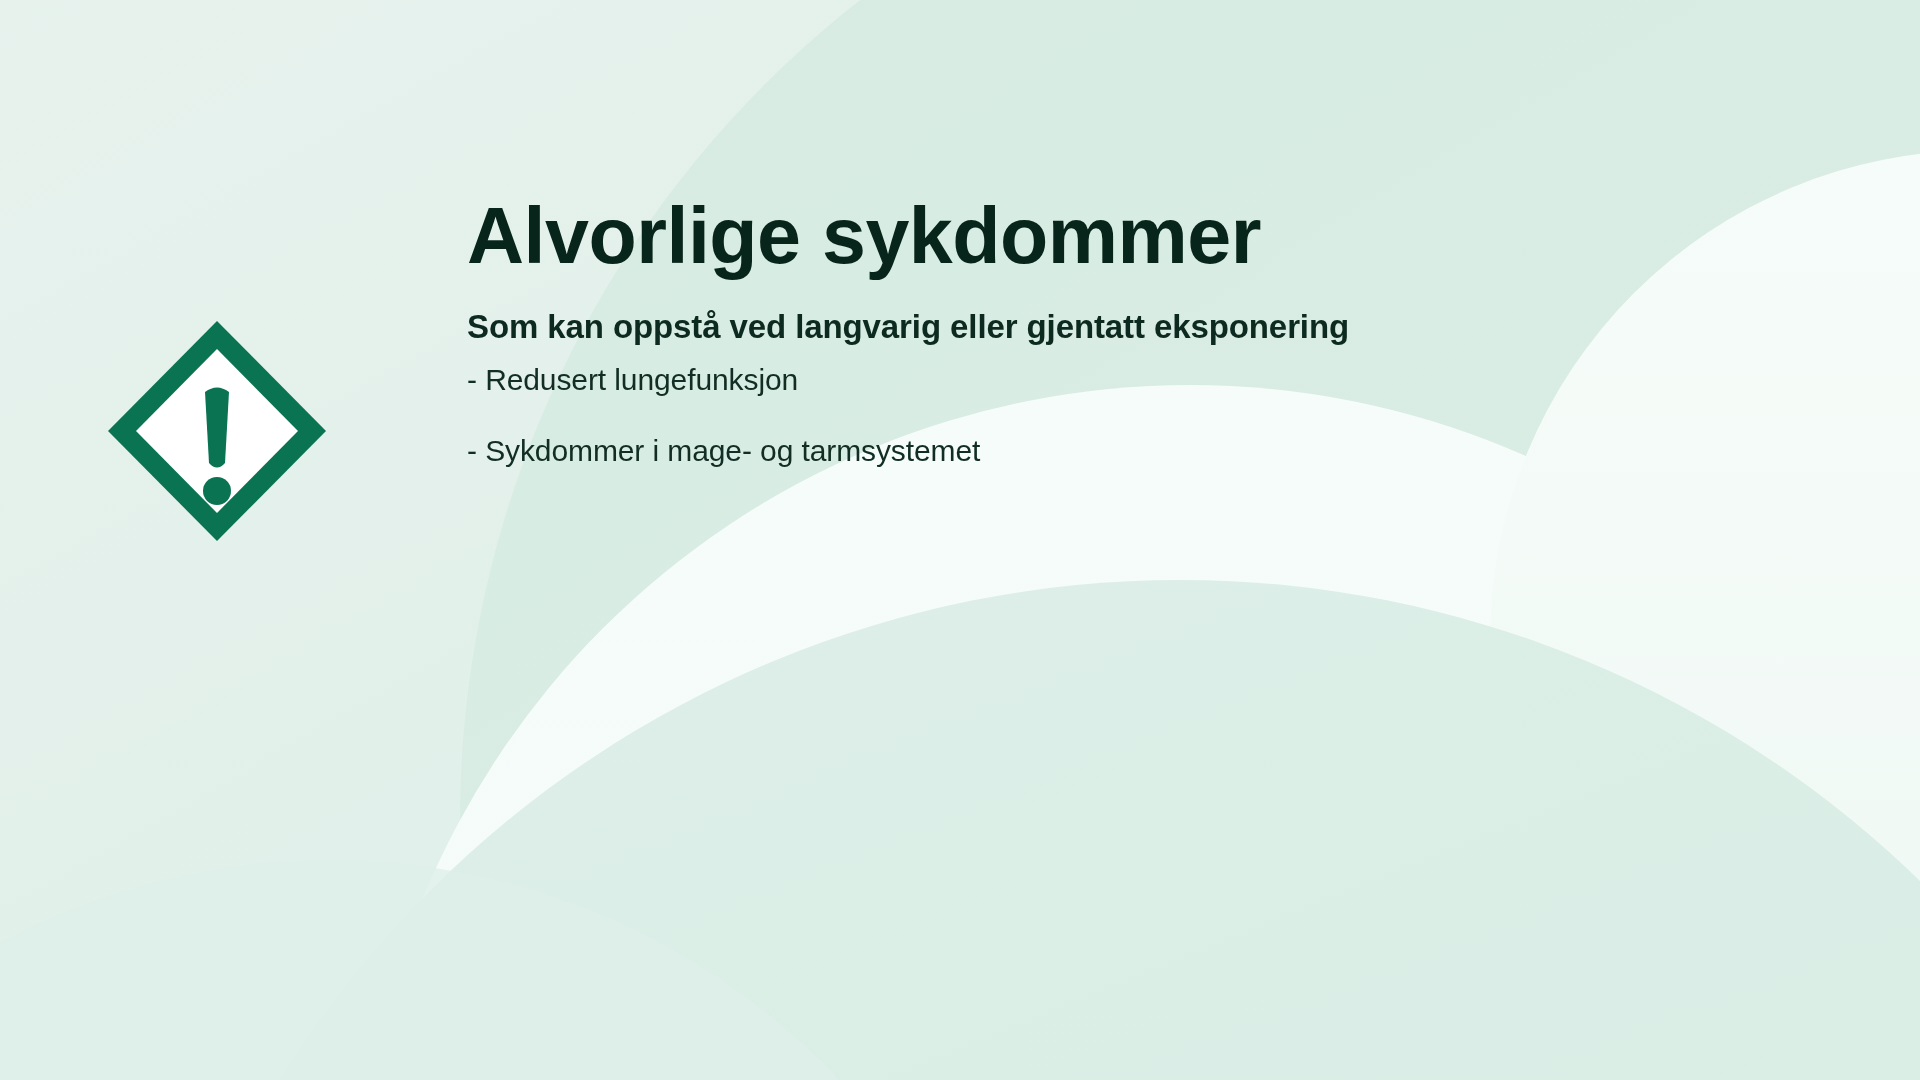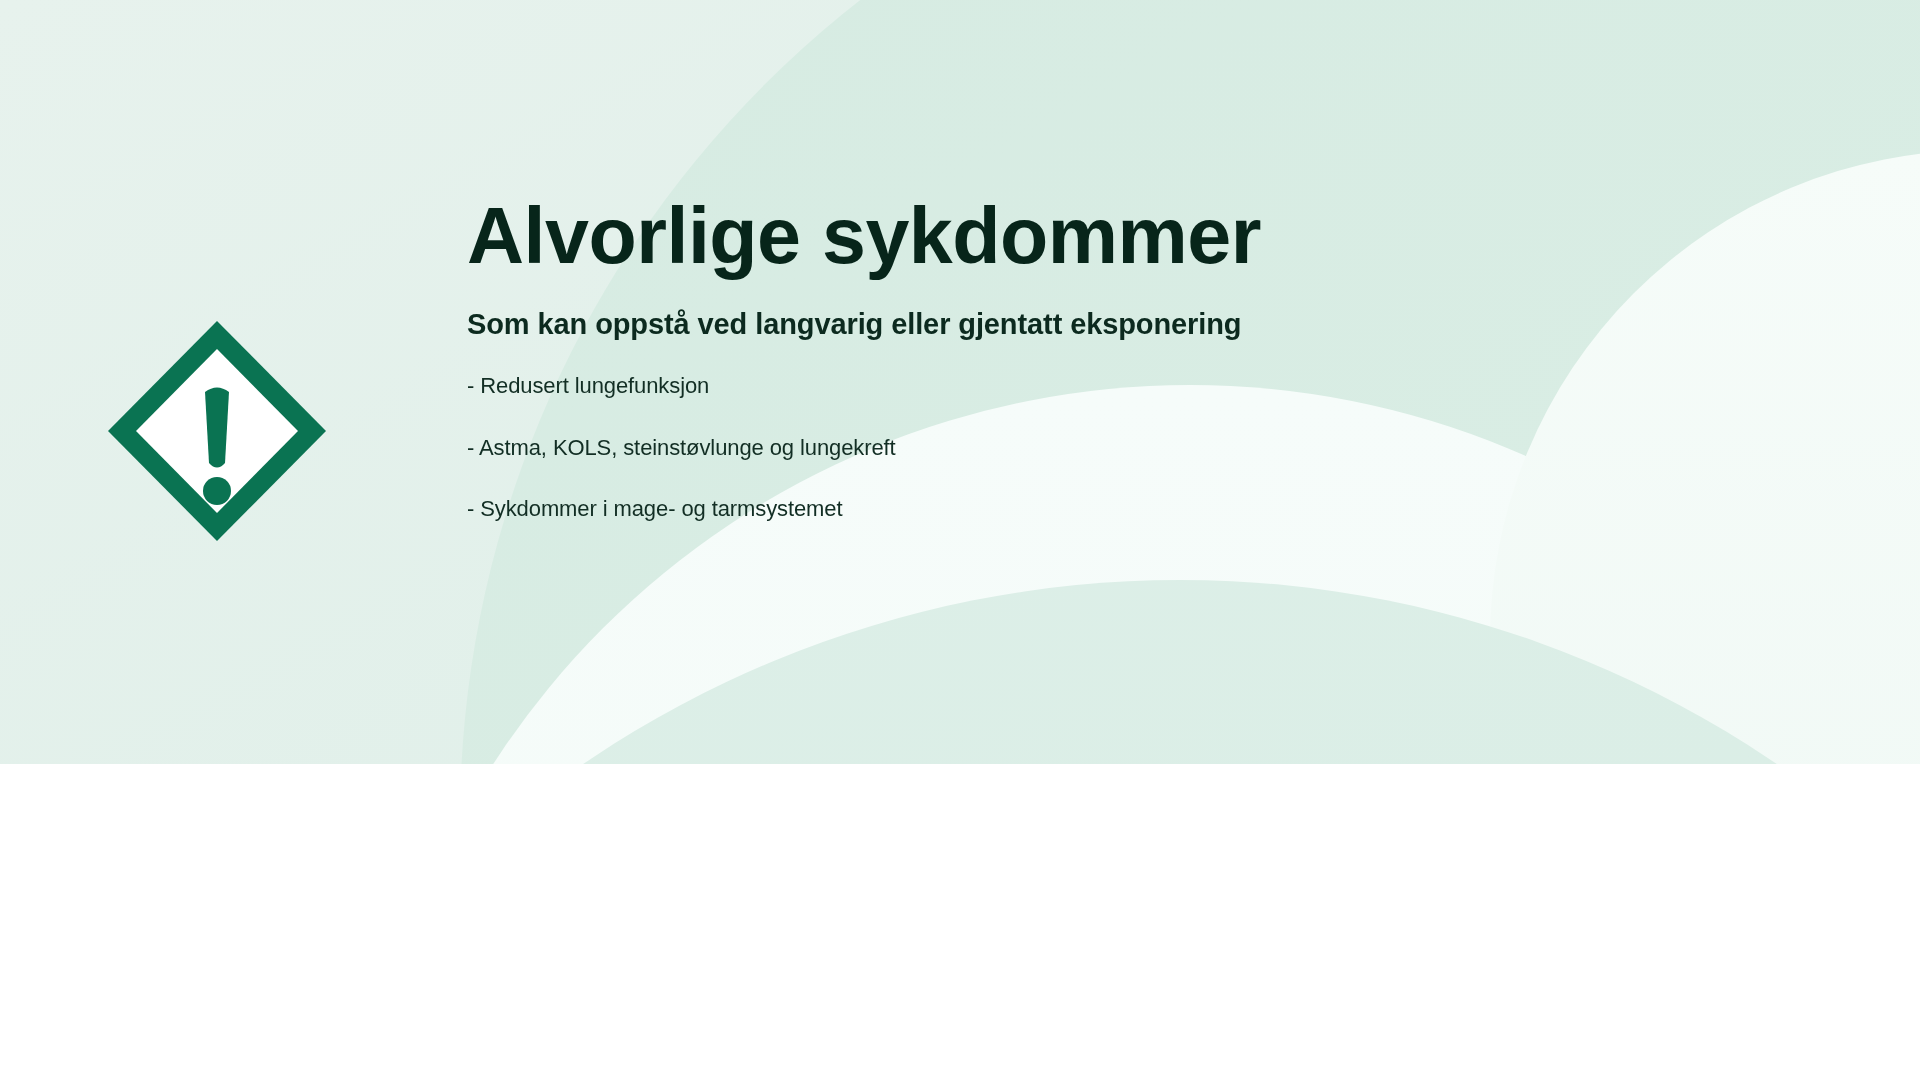--- a/index.html
+++ b/index.html
@@ -4,21 +4,21 @@
 <title>Alvorlige sykdommer</title>
 <style>
   html, body {
     margin: 0;
     padding: 0;
     background: #ffffff;
   }
   #slide {
     position: relative;
     width: 1920px;
-    height: 764px;
+    height: 1080px;
     overflow: hidden;
     background: #86efac;
     font-family: "Liberation Sans", "DejaVu Sans", sans-serif;
   }
   #bg-svg {
     position: absolute;
     inset: 0;
     width: 1920px;
     height: 1080px;
     display: block;
@@ -44,30 +44,30 @@
   #page-title {
     font-size: 79px;
     font-weight: 700;
     line-height: 1.02;
     letter-spacing: -0.5px;
     color: #07251a;
     margin: 0 0 30px 0;
     white-space: nowrap;
   }
   #subtitle {
-    font-size: 29px;
+    font-size: 33px;
     font-weight: 700;
     line-height: 1.2;
     color: #0c2a1f;
-    margin: 0 0 32px 0;
+    margin: 0 0 16px 0;
     letter-spacing: -0.1px;
     white-space: nowrap;
   }
   .bullet-line {
-    font-size: 22px;
+    font-size: 30px;
     font-weight: 400;
     line-height: 1.2;
     color: #122e24;
     margin: 0 0 35px 0;
     letter-spacing: -0.1px;
     white-space: nowrap;
   }
   .bullet-line:last-child { margin-bottom: 6px; }
 </style>
 </head>
@@ -127,18 +127,17 @@
 
       <circle cx="113" cy="174" r="14" fill="#0a7352"></circle>
     </svg>
   </div>
 
   <div id="content">
     <h1 id="page-title">Alvorlige sykdommer</h1>
     <p id="subtitle">Som kan oppstå ved langvarig eller gjentatt eksponering</p>
     <div>
       <p class="bullet-line">- Redusert lungefunksjon</p>
-      <p class="bullet-line">- Astma, KOLS, steinstøvlunge og lungekreft</p>
       <p class="bullet-line">- Sykdommer i mage- og tarmsystemet</p>
     </div>
   </div>
 
 </div>
 
 </body></html>

